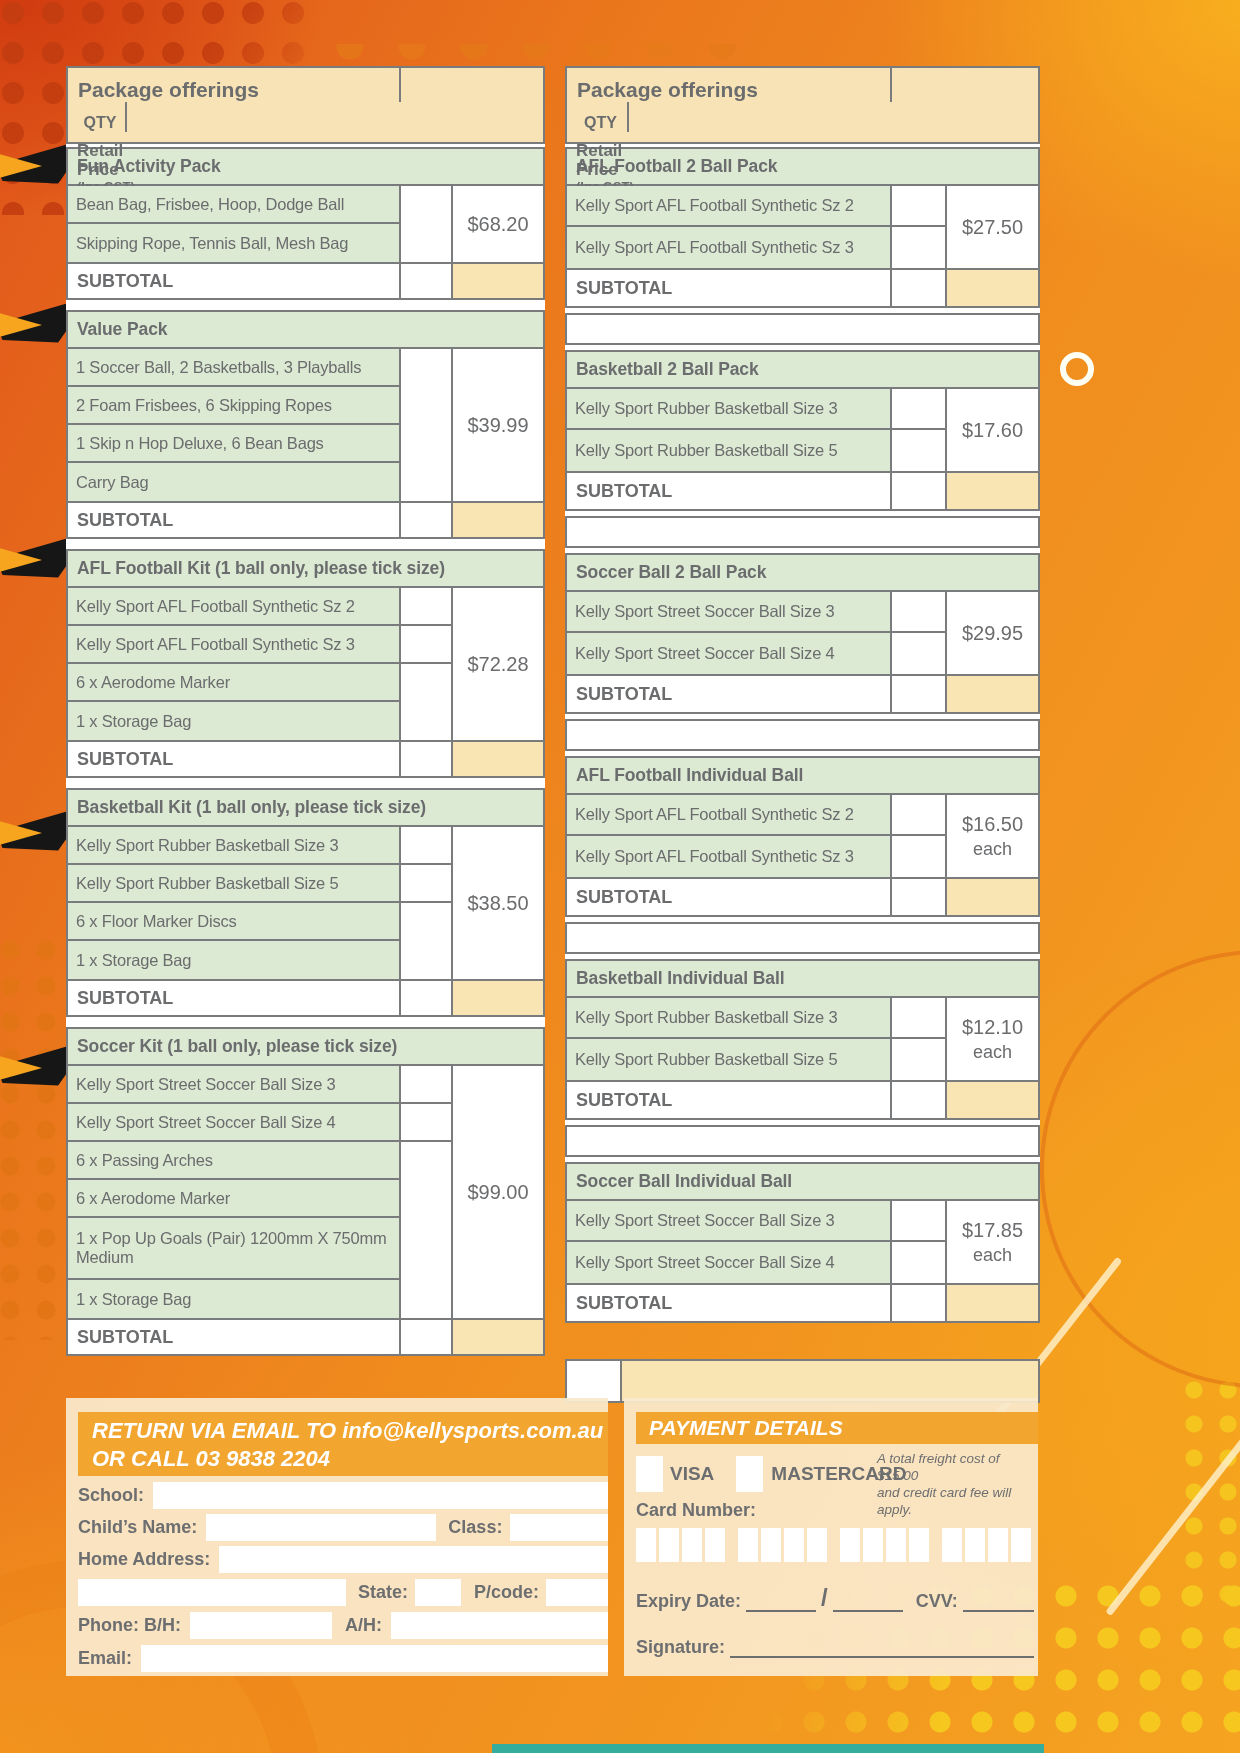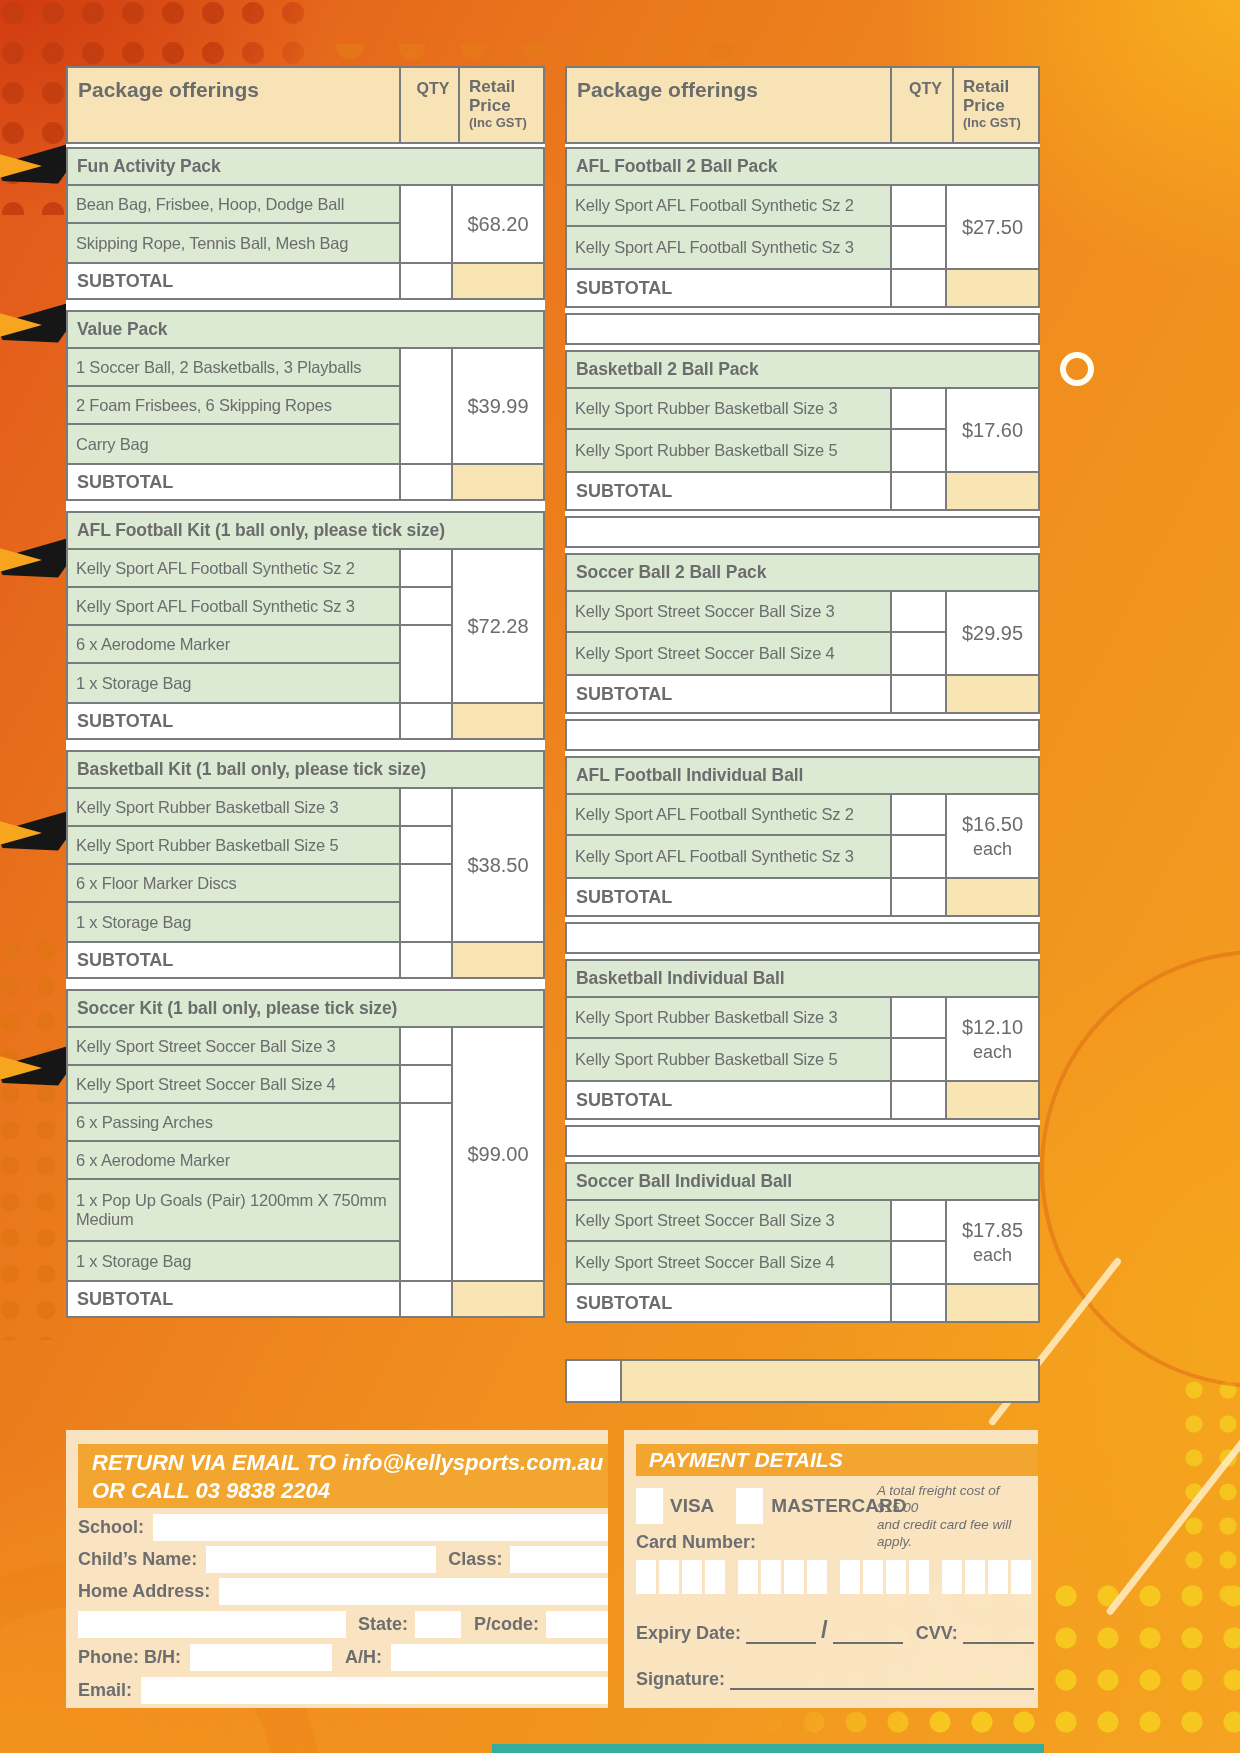--- a/index.html
+++ b/index.html
@@ -42,21 +42,21 @@
   #diag2{left:1060px;top:1512px;width:250px;transform:rotate(-52deg);}
   .brush{position:absolute;left:-4px;width:86px;height:46px;z-index:1;pointer-events:none;}
   .brush::before{content:"";position:absolute;inset:0;background:#161616;
     clip-path:polygon(0 38%,96% 6%,100% 28%,70% 92%,6% 74%);transform:rotate(-6deg);}
   .brush::after{content:"";position:absolute;left:0;top:10px;width:46px;height:26px;background:#f7a51f;
     clip-path:polygon(0 0,100% 50%,0 100%);}
   
   .tbl{position:absolute;top:66px;z-index:2;--bd:#7a7b7d;--txt:#6b6c6e;color:var(--txt);}
   #left-table{left:66px;width:479px;--itemw:333px;--qtyw:52px;--rowh:38px;--titleh:37px;--subh:36px;}
   #right-table{left:565px;width:475px;--itemw:325px;--qtyw:55px;--rowh:41px;--titleh:37px;--subh:38px;}
-  .tbl-head{display:flex;height:78px;border:2px solid var(--bd);background:#f7e3b5;box-sizing:border-box;}
+  .tbl-head{display:flex;height:78px;border:2px solid var(--bd);background:#f7e3b5;box-sizing:border-box;flex-direction:column;}
   .th-pack{width:var(--itemw);border-right:2px solid var(--bd);box-sizing:border-box;
     font-weight:bold;font-size:21px;padding:10px 0 0 10px;}
   .th-qty{width:var(--qtyw);border-right:2px solid var(--bd);box-sizing:border-box;
     font-weight:bold;font-size:16px;text-align:center;padding-top:12px;margin-left:7px;}
   .th-price{flex:1;padding:9px 0 0 9px;font-weight:bold;}
   .th-price .l1{font-size:17px;line-height:19px;}
   .th-price .l3{font-size:13px;line-height:16px;}
   .wgap{background:#fff;}
   .sec-title{height:var(--titleh);border:2px solid var(--bd);border-bottom:none;box-sizing:border-box;
     background:#dcead3;font-weight:bold;font-size:17.5px;display:flex;align-items:center;
@@ -82,21 +82,21 @@
     font-weight:bold;font-size:18px;display:flex;align-items:center;padding-left:9px;}
   .sub-qty{width:var(--qtyw);border-right:2px solid var(--bd);box-sizing:border-box;background:#fff;}
   .sub-price{flex:1;background:#f9e5b4;}
   .rspacer{background:#fff;height:42px;box-sizing:border-box;padding:5px 0;}
   .rspacer-in{height:32px;border:2px solid var(--bd);box-sizing:border-box;background:#fff;}
   .orange-gap{height:36px;}
   .total-row{display:flex;height:44px;border:2px solid var(--bd);box-sizing:border-box;background:#fff;}
   .total-label{width:var(--itemw);border-right:2px solid var(--bd);box-sizing:border-box;
     font-weight:bold;font-size:21px;display:flex;align-items:center;padding-left:11px;}
   
-  .bbox{position:absolute;top:1398px;height:278px;background:rgba(250,233,203,.94);z-index:2;color:#6d6e70;margin-top:32px;}
+  .bbox{position:absolute;top:1398px;height:278px;background:rgba(250,233,203,.94);z-index:2;color:#6d6e70;}
   #contact-box{left:66px;width:542px;}
   #payment-box{left:624px;width:414px;}
   .band{position:absolute;left:12px;right:0;background:#f2a52f;color:#fff;font-weight:bold;font-style:italic;}
   #contact-band{top:14px;height:64px;font-size:22px;line-height:28px;padding:5px 0 0 14px;box-sizing:border-box;}
   #payment-band{top:14px;height:32px;font-size:21px;line-height:32px;padding-left:13px;box-sizing:border-box;}
   .crow{position:absolute;left:12px;right:0;height:27px;display:flex;align-items:center;}
   .clabel{font-weight:bold;font-size:18px;white-space:nowrap;}
   .cin{background:#fff;height:27px;box-sizing:border-box;}
   .prow{position:absolute;left:12px;right:4px;display:flex;align-items:flex-end;}
   .plabel{font-weight:bold;font-size:18px;white-space:nowrap;}
@@ -160,20 +160,21 @@
           <div class="sub-price"></div>
         </div>
       </section>
       <div class="wgap" style="height: 10px;"></div>
       <section class="sec">
         <div class="sec-title">Value Pack</div>
         <div class="sec-body">
           <div class="col-items">
             <div class="item-cell">1 Soccer Ball, 2 Basketballs, 3 Playballs</div>
             <div class="item-cell">2 Foam Frisbees, 6 Skipping Ropes</div>
+            <div class="item-cell">1 Skip n Hop Deluxe, 6 Bean Bags</div>
             <div class="item-cell">Carry Bag</div>
           </div>
           <div class="col-qty">
             <div class="qty-merged"></div>
           </div>
           <div class="col-price">
             <div class="price-text">$39.99</div>
           </div>
         </div>
         <div class="subtotal-row">

